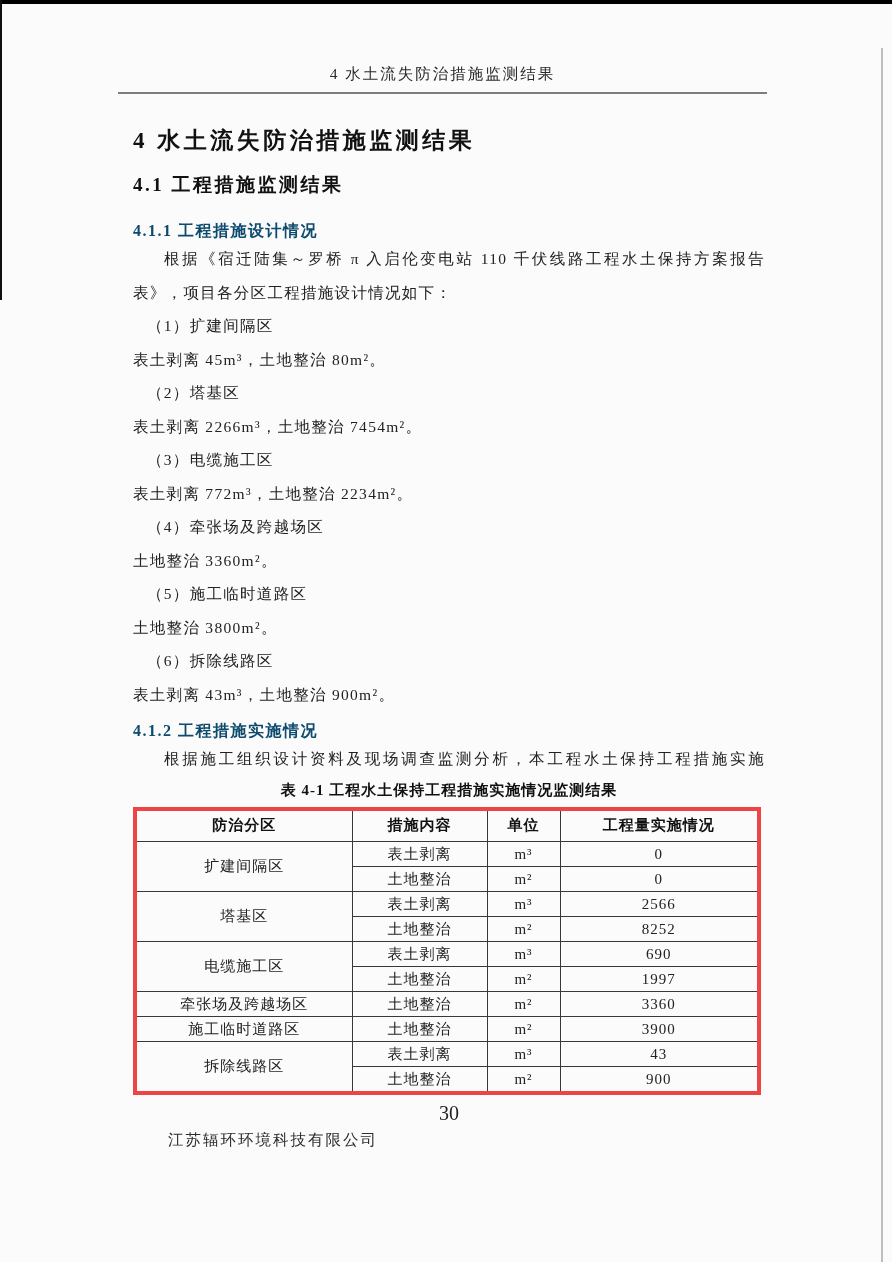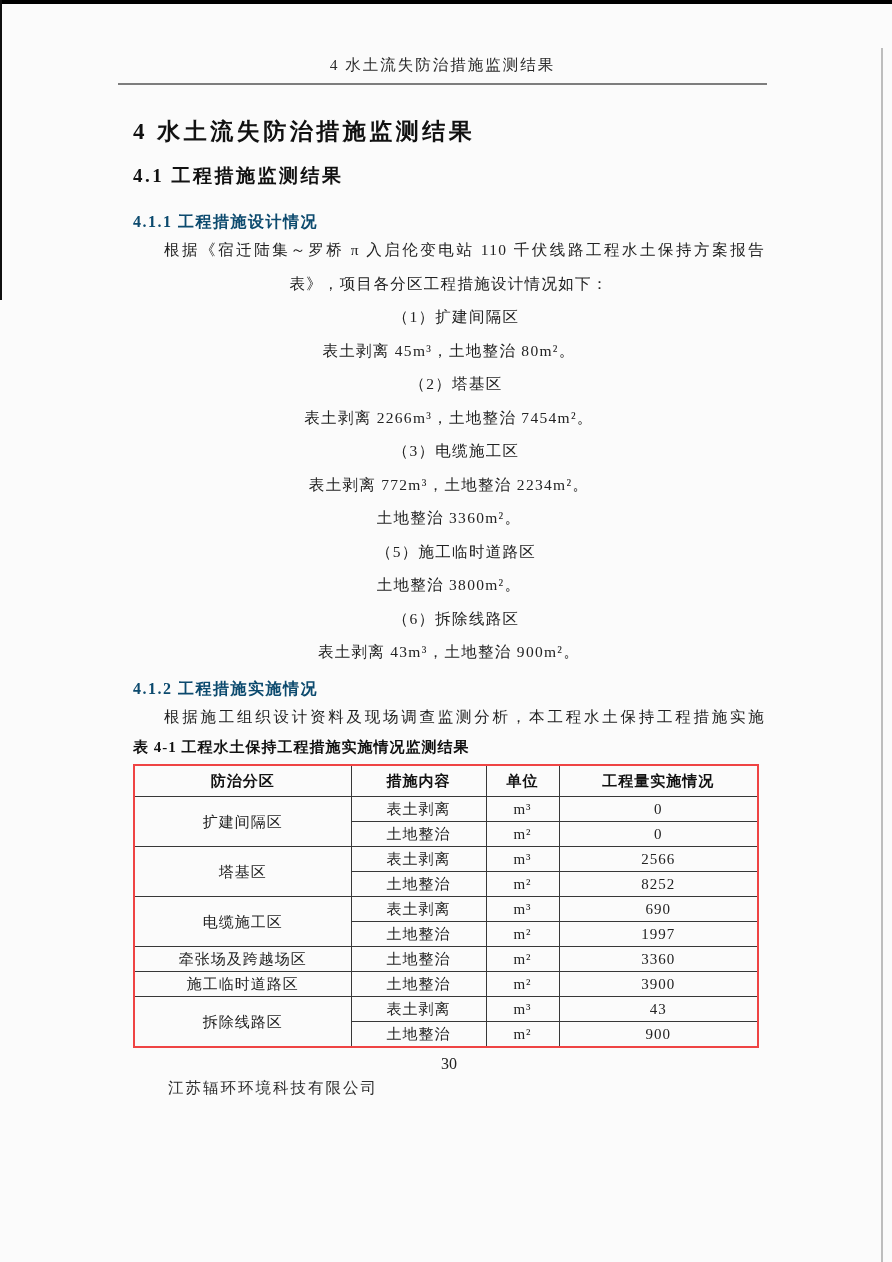--- a/index.html
+++ b/index.html
@@ -9,21 +9,21 @@
     font-family:"Liberation Serif","DejaVu Serif",serif;
     color:#1f1f1f;
     position:relative;
     overflow:hidden;
   }
   
   .scan-top    { position:absolute; top:0; left:0; width:892px; height:4px; background:#000; }
   .scan-left   { position:absolute; top:0; left:0; width:2px; height:300px; background:#101010; }
   .scan-right  { position:absolute; top:48px; left:881px; width:2px; height:1214px; background:#bdbdbd; }
 
-  .content { position:absolute; left:133px; top:3px; width:632px; }
+  .content { position:absolute; left:133px; top:12px; width:632px; }
 
   .running-header {
     margin-top:52px;
     margin-left:-15px;
     width:649px;
     text-align:center;
     font-size:15.5px;
     letter-spacing:2px;
     color:#2a2a2a;
     padding-bottom:7px;
@@ -34,57 +34,56 @@
   .h2 { font-size:19px; font-weight:bold; letter-spacing:2.5px; margin-top:16px; color:#111; }
   .h3 { font-size:16px; font-weight:bold; letter-spacing:1.5px; margin-top:23px; color:#0c4a6e; }
   .h3-2 { margin-top:10px; }
 
   .para { }
   .body-line {
     font-size:15.5px;
     line-height:33.5px;
     letter-spacing:1.3px;
     color:#222;
-    text-align:center;
   }
   .justify-full { text-align:justify; text-align-last:justify; }
   .indent-2 { text-indent:31px; }
   .indent-1 { text-indent:14px; }
 
   .table-caption {
     margin-top:5px;
-    text-align:left;
+    text-align:center;
     font-weight:bold;
     font-size:15px;
     letter-spacing:1px;
     color:#111;
   }
 
   table.measures {
     margin-top:7px;
     width:624px;
     border-collapse:collapse;
-    border:2px solid #ef4444;
+    border:4px solid #ef4444;
     table-layout:fixed;
   }
   table.measures th, table.measures td {
     border:1px solid #383838;
     text-align:center;
     vertical-align:middle;
     padding:0;
     font-size:15px;
     letter-spacing:1px;
     color:#222;
     overflow:hidden;
     white-space:nowrap;
   }
   table.measures th { height:30px; font-weight:bold; color:#111; }
   table.measures td { height:24px; line-height:24px; }
 
-  .page-number { margin-top:7px; text-align:center; font-size:16px; color:#222; }
+  .page-number { margin-top:7px; text-align:center; font-size:20px; color:#222; }
   .footer-company { margin-top:5px; margin-left:35px; font-size:15.5px; letter-spacing:2px; color:#2d2d2d; }
 </style>
 </head>
 <body>
 
 <div class="scan-top"></div>
 <div class="scan-left"></div>
 <div class="scan-right"></div>
 
 <div class="content">
@@ -106,20 +105,21 @@
   </div>
   <div>
     <div class="body-line indent-1">（2）塔基区</div>
     <div class="body-line">表土剥离 2266m³，土地整治 7454m²。</div>
   </div>
   <div>
     <div class="body-line indent-1">（3）电缆施工区</div>
     <div class="body-line">表土剥离 772m³，土地整治 2234m²。</div>
   </div>
   <div>
+    <div class="body-line indent-1">（4）牵张场及跨越场区</div>
     <div class="body-line">土地整治 3360m²。</div>
   </div>
   <div>
     <div class="body-line indent-1">（5）施工临时道路区</div>
     <div class="body-line">土地整治 3800m²。</div>
   </div>
   <div>
     <div class="body-line indent-1">（6）拆除线路区</div>
     <div class="body-line">表土剥离 43m³，土地整治 900m²。</div>
   </div>

